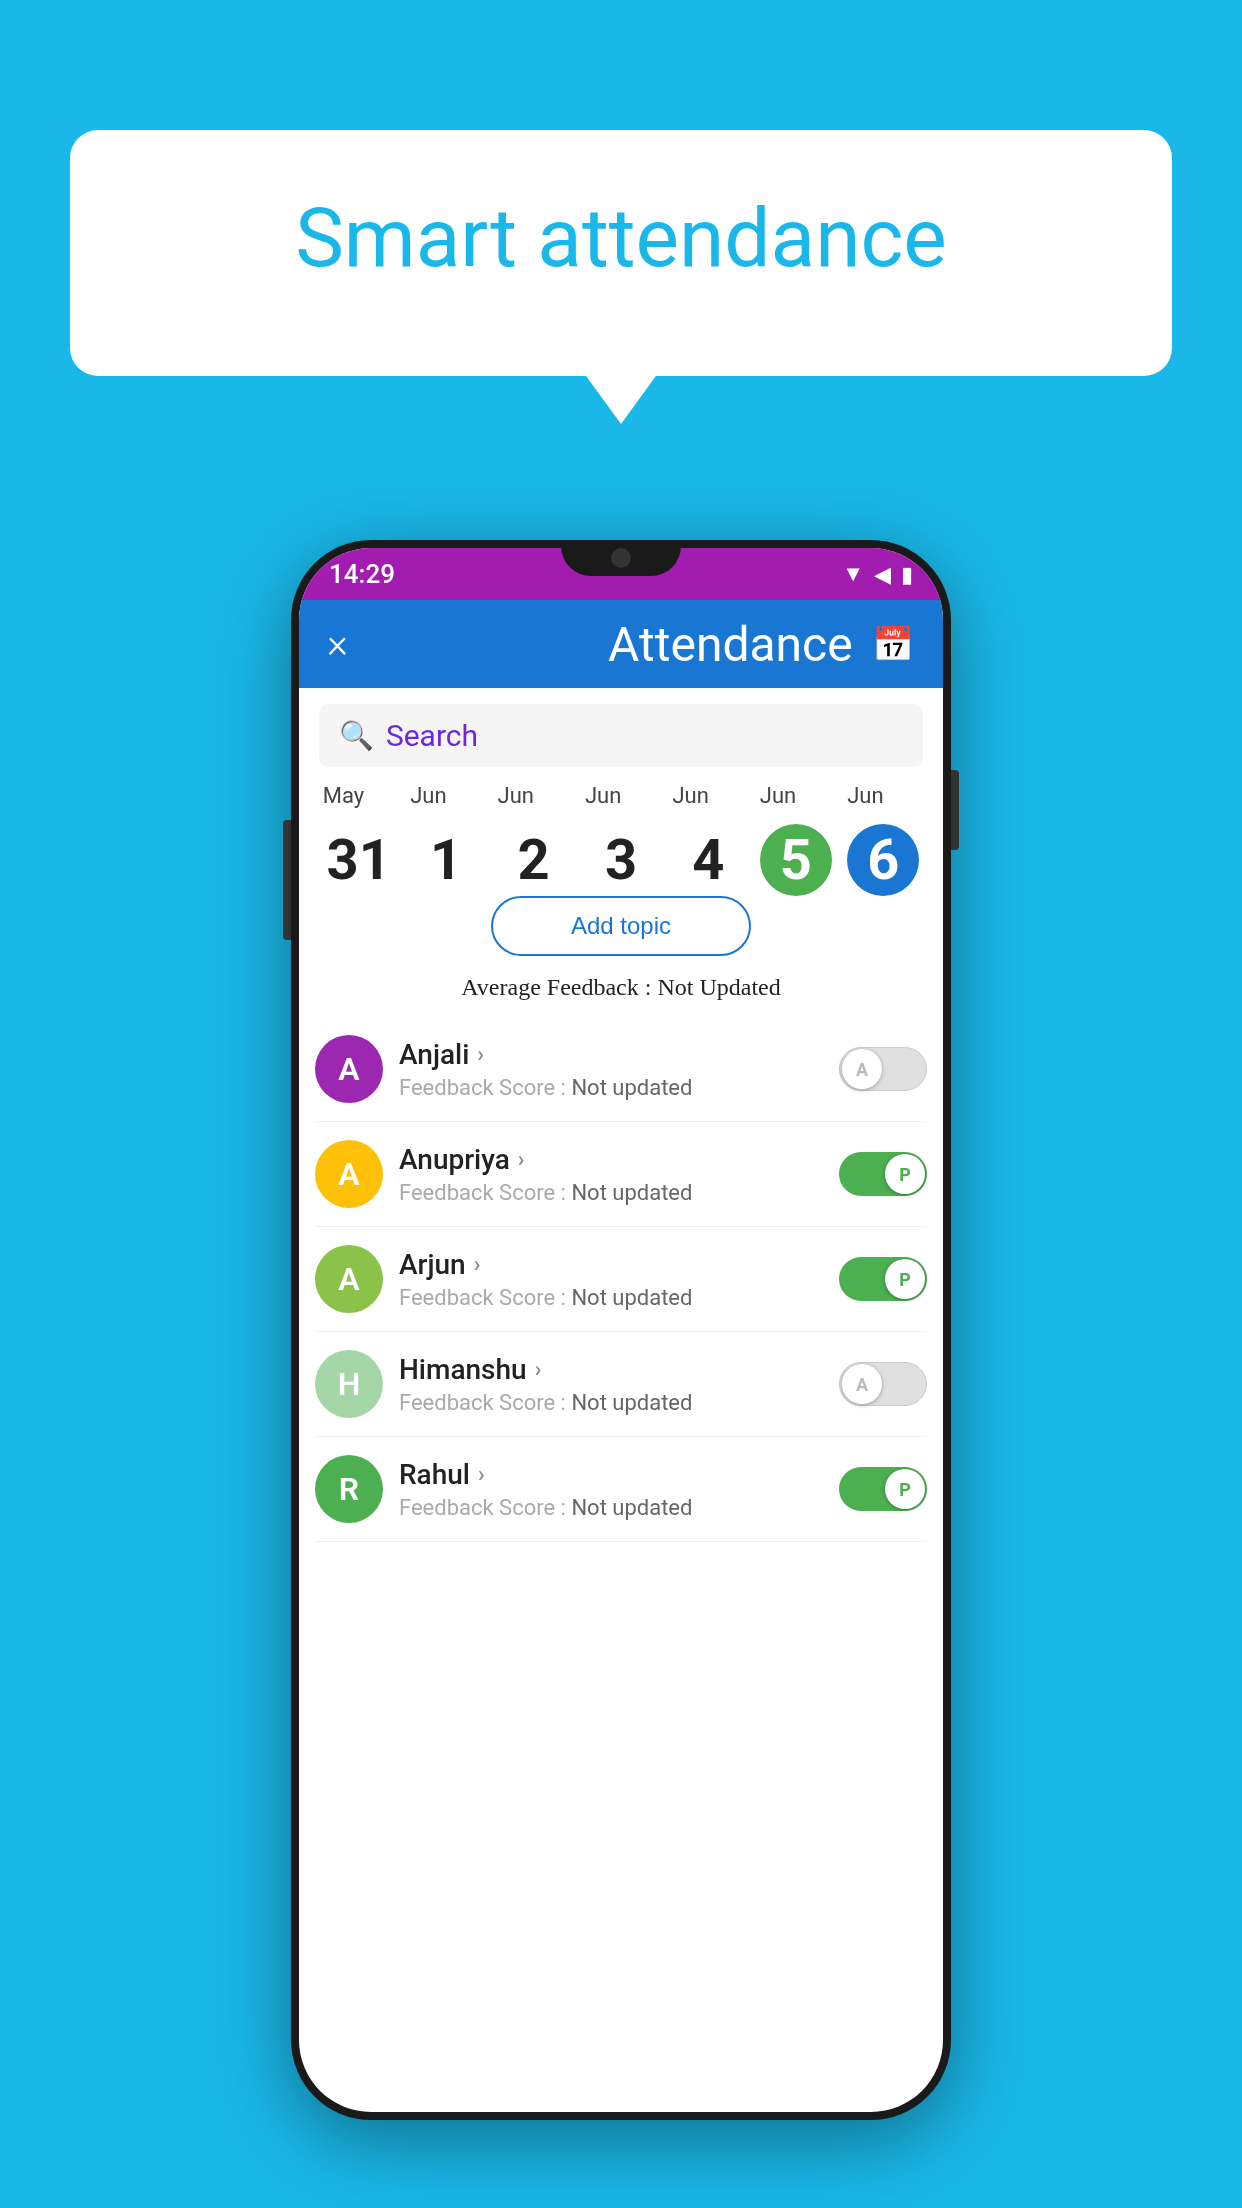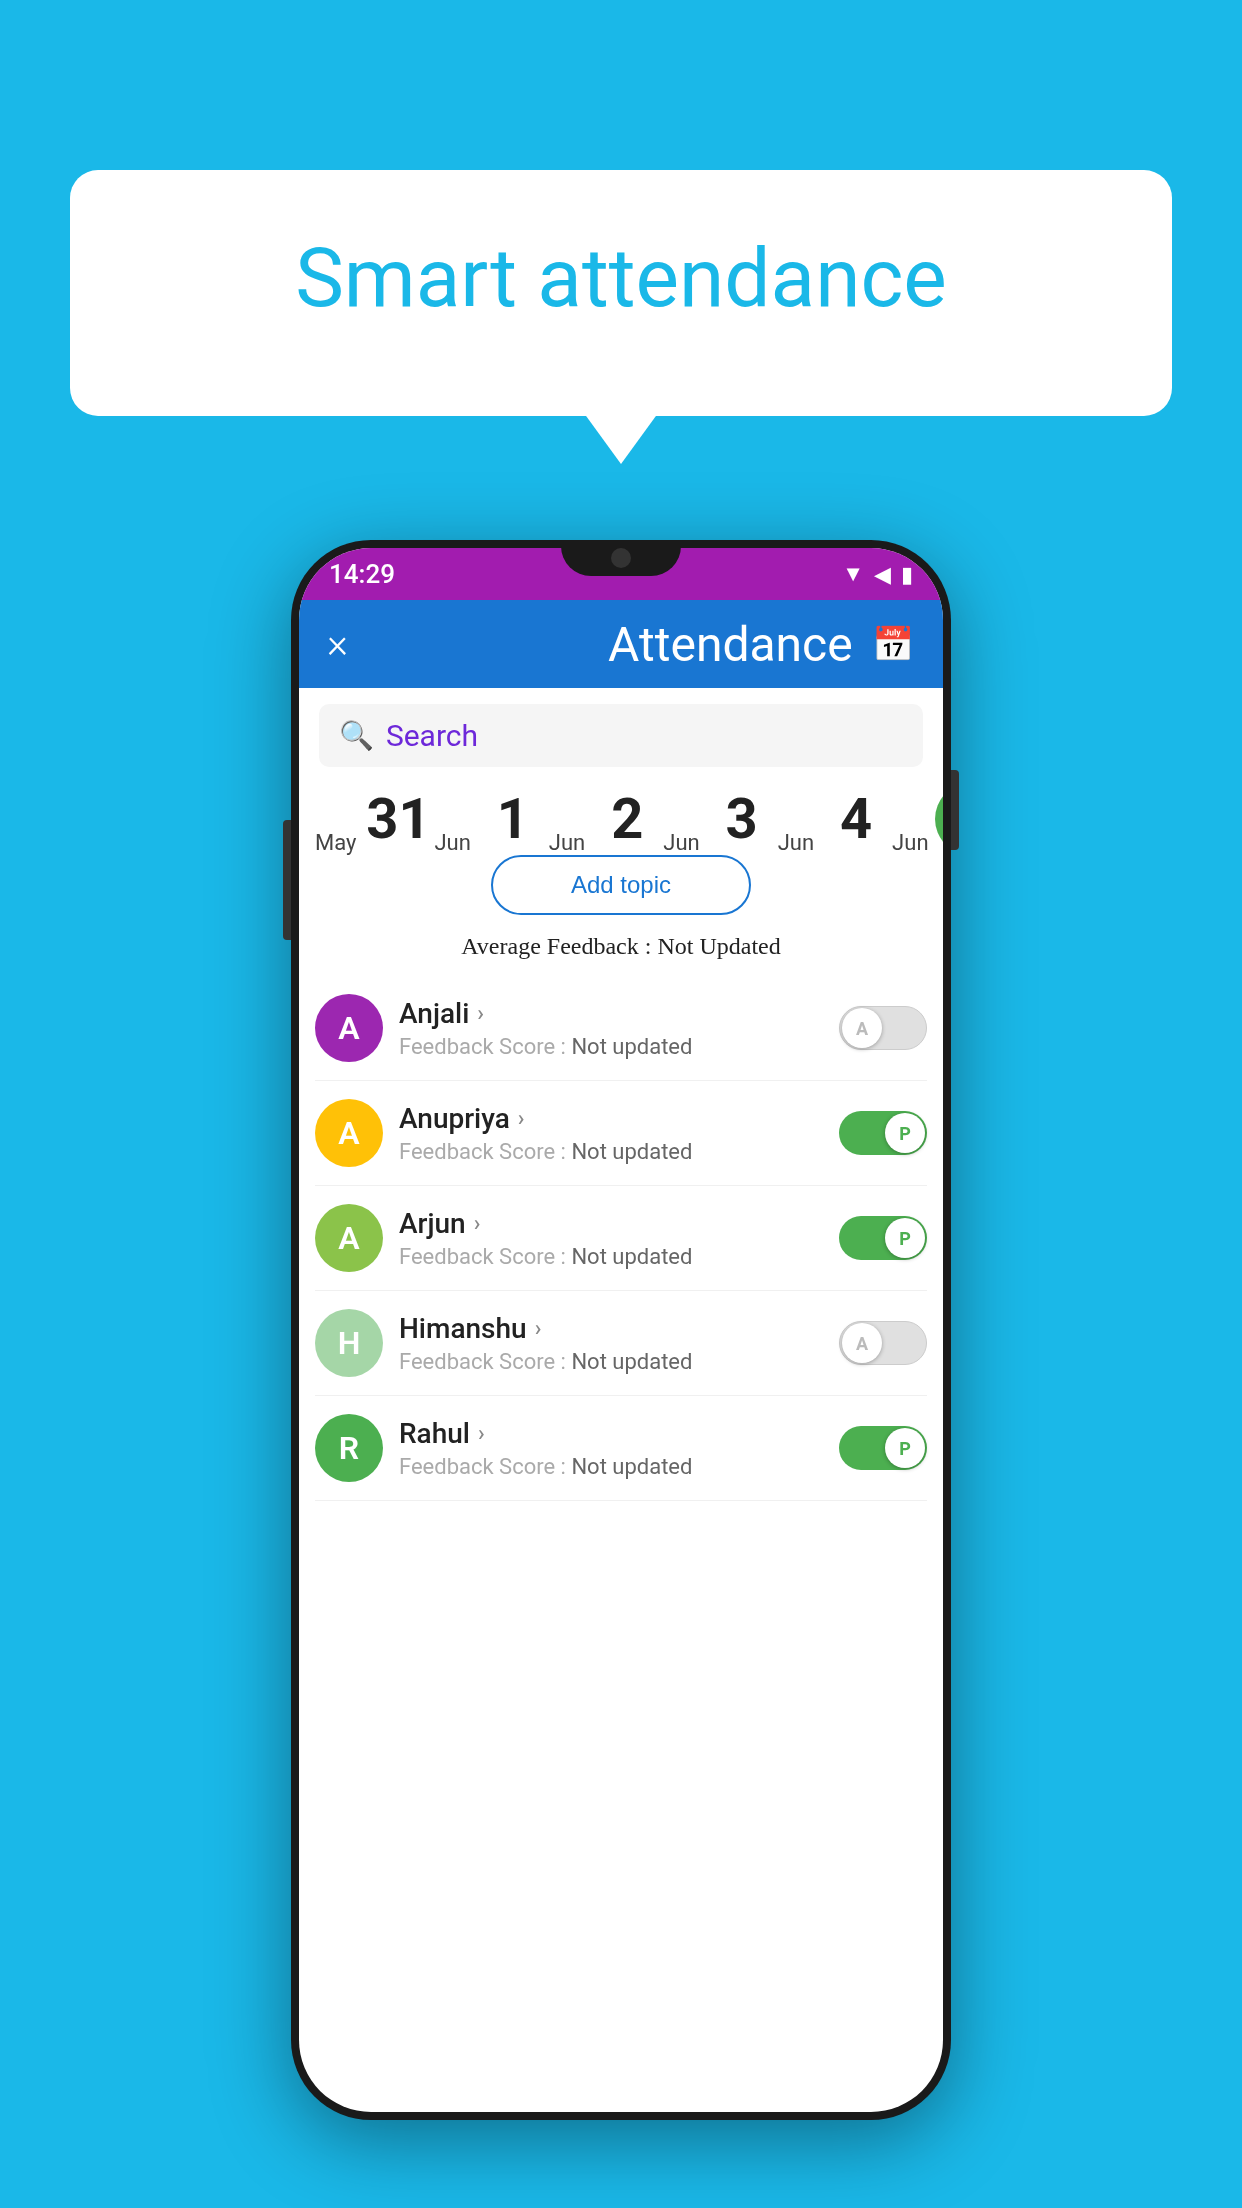--- a/index.html
+++ b/index.html
@@ -15,21 +15,20 @@
 
     
     .speech-bubble-wrapper {
       position: absolute;
       top: 130px;
       left: 70px;
       right: 70px;
       display: flex;
       flex-direction: column;
       align-items: center;
-      margin-top: 40px;
     }
 
     .speech-bubble {
       background: white;
       border-radius: 28px;
       padding: 60px 80px 70px;
       width: 100%;
       text-align: center;
       position: relative;
     }
@@ -216,23 +215,23 @@
     
     .calendar-row {
       display: flex;
       justify-content: space-around;
       padding: 0 16px;
       margin-top: 12px;
     }
 
     .calendar-day {
       display: flex;
-      flex-direction: row;
-      align-items: flex-end;
-      gap: 6px;
+      flex-direction: column;
+      align-items: flex-start;
+      gap: 16px;
     }
 
     .cal-month {
       font-size: 22px;
       color: #444;
       font-weight: 400;
     }
 
     .cal-date {
       font-size: 56px;

